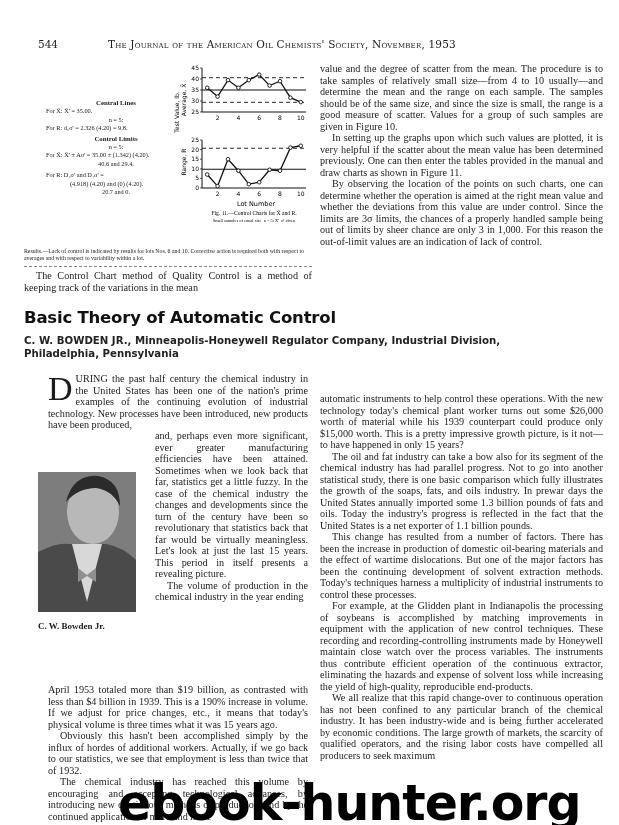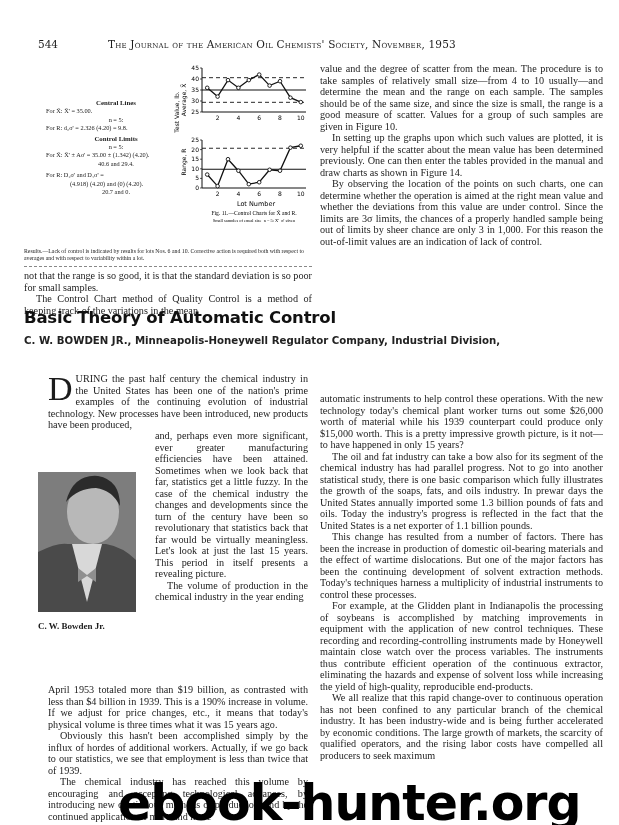--- a/index.html
+++ b/index.html
@@ -126,33 +126,33 @@
     <text x="82" y="144" font-size="6.5" text-anchor="middle" font-family="DejaVu Sans, sans-serif">Lot Number</text>
     <text x="80" y="153" font-size="5.6" text-anchor="middle" font-family="Liberation Serif, serif">Fig. 11.—Control Charts for X̄ and R.</text>
     <text x="80" y="160" font-size="4.4" text-anchor="middle" font-family="Liberation Serif, serif">Small samples of equal size, n = 5; X̄', σ' given</text>
   </svg>
 </div>
 
 <div class="fig-result">Results.—Lack of control is indicated by results for lots Nos. 6 and 10. Corrective action is required both with respect to averages and with respect to variability within a lot.</div>
 <div class="rule"></div>
 
 <div class="col" style="left:24px; top:270px; width:288px;">
-  <p class="ni">not that the range is so good, it is that the standard deviation is so poor for small samples.</p>
   <p>The Control Chart method of Quality Control is a method of keeping track of the variations in the mean</p>
 </div>
 
 <div class="col" style="left:320px; top:63px; width:283px;">
   <p class="ni">value and the degree of scatter from the mean. The procedure is to take samples of relatively small size—from 4 to 10 usually—and determine the mean and the range on each sample. The samples should be of the same size, and since the size is small, the range is a good measure of scatter. Values for a group of such samples are given in Figure 10.</p>
-  <p>In setting up the graphs upon which such values are plotted, it is very helpful if the scatter about the mean value has been determined previously. One can then enter the tables provided in the manual and draw charts as shown in Figure 14.</p>
+  <p>In setting up the graphs upon which such values are plotted, it is very helpful if the scatter about the mean value has been determined previously. One can then enter the tables provided in the manual and draw charts as shown in Figure 11.</p>
   <p>By observing the location of the points on such charts, one can determine whether the operation is aimed at the right mean value and whether the deviations from this value are under control. Since the limits are 3σ limits, the chances of a properly handled sample being out of limits by sheer chance are only 3 in 1,000. For this reason the out-of-limit values are an indication of lack of control.</p>
 </div>
 
 <div class="title">Basic Theory of Automatic Control</div>
 <div class="byline">
   <div>C. W. BOWDEN JR., Minneapolis-Honeywell Regulator Company, Industrial Division,</div>
+  <div>Philadelphia, Pennsylvania</div>
 </div>
 
 <div class="col" style="left:48px; top:373px; width:260px;">
   <p class="ni"><span class="dropcap">D</span><span>URING the past half century the chemical industry in the United States has been one of the nation's prime examples of the continuing evolution of industrial technology. New processes have been introduced, new products have been produced,</span></p>
 </div>
 
 <div class="photo">
   <svg width="98" height="140" viewBox="0 0 98 140">
     <rect width="98" height="140" fill="#7d7d7d"></rect>
     <path d="M0 140 L0 80 Q20 70 30 72 L68 72 Q85 75 98 88 L98 140 Z" fill="#4a4a4a"></path>
@@ -164,21 +164,21 @@
 </div>
 <div class="photo-caption">C. W. Bowden Jr.</div>
 
 <div class="col" style="left:155px; top:430px; width:153px;">
   <p class="ni">and, perhaps even more significant, ever greater manufacturing efficiencies have been attained. Sometimes when we look back that far, statistics get a little fuzzy. In the case of the chemical industry the changes and developments since the turn of the century have been so revolutionary that statistics back that far would be virtually meaningless. Let's look at just the last 15 years. This period in itself presents a revealing picture.</p>
   <p>The volume of production in the chemical industry in the year ending</p>
 </div>
 
 <div class="col" style="left:48px; top:654px; width:260px;margin-top:30px;">
   <p class="ni">April 1953 totaled more than $19 billion, as contrasted with less than $4 billion in 1939. This is a 190% increase in volume. If we adjust for price changes, etc., it means that today's physical volume is three times what it was 15 years ago.</p>
-  <p>Obviously this hasn't been accomplished simply by the influx of hordes of additional workers. Actually, if we go back to our statistics, we see that employment is less than twice that of 1939.</p>
+  <p>Obviously this hasn't been accomplished simply by the influx of hordes of additional workers. Actually, if we go back to our statistics, we see that employment is less than twice that of 1932.</p>
   <p>The chemical industry has reached this volume by encouraging and accepting technological advances, by introducing new continuous methods of production, and by the continued application of more and more</p>
 </div>
 
 <div class="col" style="left:320px; top:373px; width:283px;margin-top:20px;">
   <p class="ni">automatic instruments to help control these operations. With the new technology today's chemical plant worker turns out some $26,000 worth of material while his 1939 counterpart could produce only $15,000 worth. This is a pretty impressive growth picture, is it not—to have happened in only 15 years?</p>
   <p>The oil and fat industry can take a bow also for its segment of the chemical industry has had parallel progress. Not to go into another statistical study, there is one basic comparison which fully illustrates the growth of the soaps, fats, and oils industry. In prewar days the United States annually imported some 1.3 billion pounds of fats and oils. Today the industry's progress is reflected in the fact that the United States is a net exporter of 1.1 billion pounds.</p>
   <p>This change has resulted from a number of factors. There has been the increase in production of domestic oil-bearing materials and the effect of wartime dislocations. But one of the major factors has been the continuing development of solvent extraction methods. Today's techniques harness a multiplicity of industrial instruments to control these processes.</p>
   <p>For example, at the Glidden plant in Indianapolis the processing of soybeans is accomplished by matching improvements in equipment with the application of new control techniques. These recording and recording-controlling instruments made by Honeywell maintain close watch over the process variables. The instruments thus contribute efficient operation of the continuous extractor, eliminating the hazards and expense of solvent loss while increasing the yield of high-quality, reproducible end-products.</p>
   <p>We all realize that this rapid change-over to continuous operation has not been confined to any particular branch of the chemical industry. It has been industry-wide and is being further accelerated by economic conditions. The large growth of markets, the scarcity of qualified operators, and the rising labor costs have compelled all producers to seek maximum</p>
 </div>

